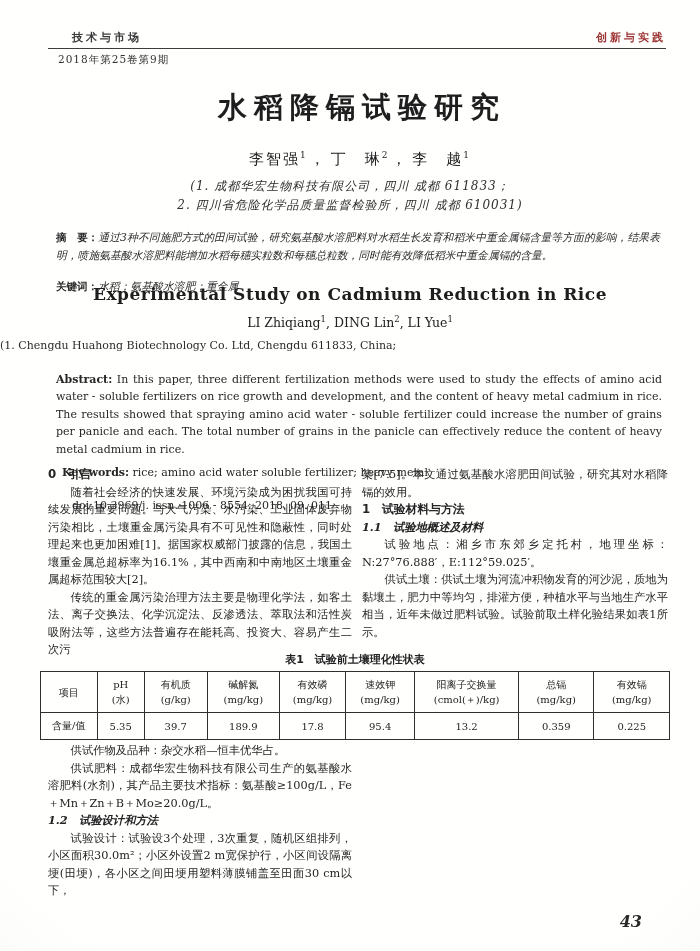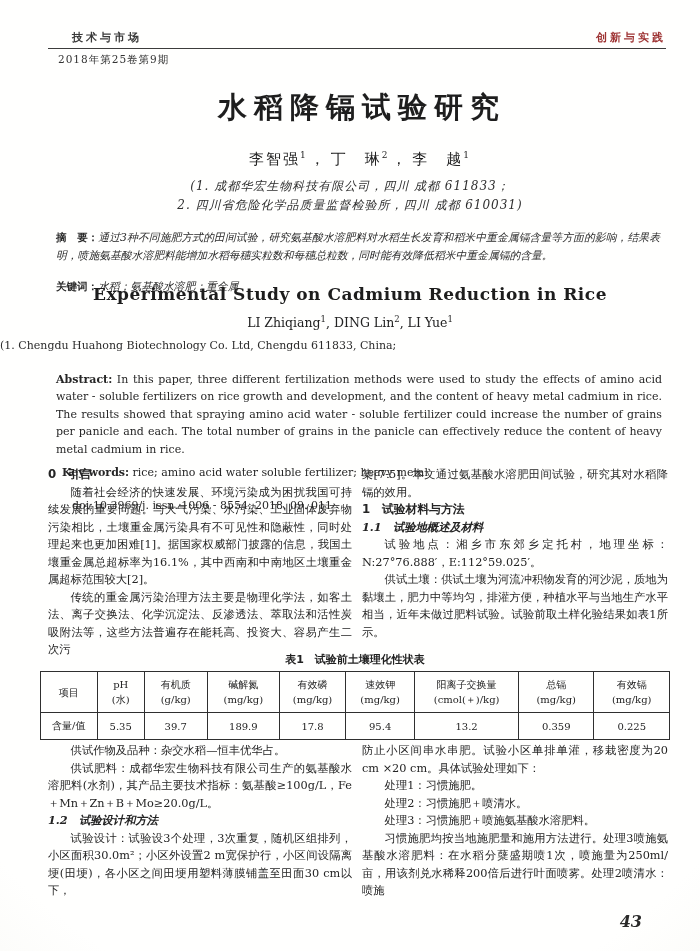--- a/index.html
+++ b/index.html
@@ -196,23 +196,16 @@
       </table>
   </div>
 
   <div class="col col-l bot-sec">
     <p class="ind">供试作物及品种：杂交水稻—恒丰优华占。</p>
     <p class="ind">供试肥料：成都华宏生物科技有限公司生产的氨基酸水溶肥料(水剂)，其产品主要技术指标：氨基酸≥100g/L，Fe＋Mn＋Zn＋B＋Mo≥20.0g/L。</p>
     <p class="h-sub">1.2　试验设计和方法</p>
     <p class="ind">试验设计：试验设3个处理，3次重复，随机区组排列，小区面积30.0m²；小区外设置2 m宽保护行，小区间设隔离埂(田埂)，各小区之间田埂用塑料薄膜铺盖至田面30 cm以下，</p>
   </div>
 
-  <div class="col col-r bot-sec">
-    <p>防止小区间串水串肥。试验小区单排单灌，移栽密度为20 cm ×20 cm。具体试验处理如下：</p>
-    <p class="ind">处理1：习惯施肥。</p>
-    <p class="ind">处理2：习惯施肥＋喷清水。</p>
-    <p class="ind">处理3：习惯施肥＋喷施氨基酸水溶肥料。</p>
-    <p class="ind">习惯施肥均按当地施肥量和施用方法进行。处理3喷施氨基酸水溶肥料：在水稻分蘖盛期喷1次，喷施量为250ml/亩，用该剂兑水稀释200倍后进行叶面喷雾。处理2喷清水：喷施</p>
-  </div>
 
   <div class="pageno">43</div>
 
 </div>
 
 </body></html>

